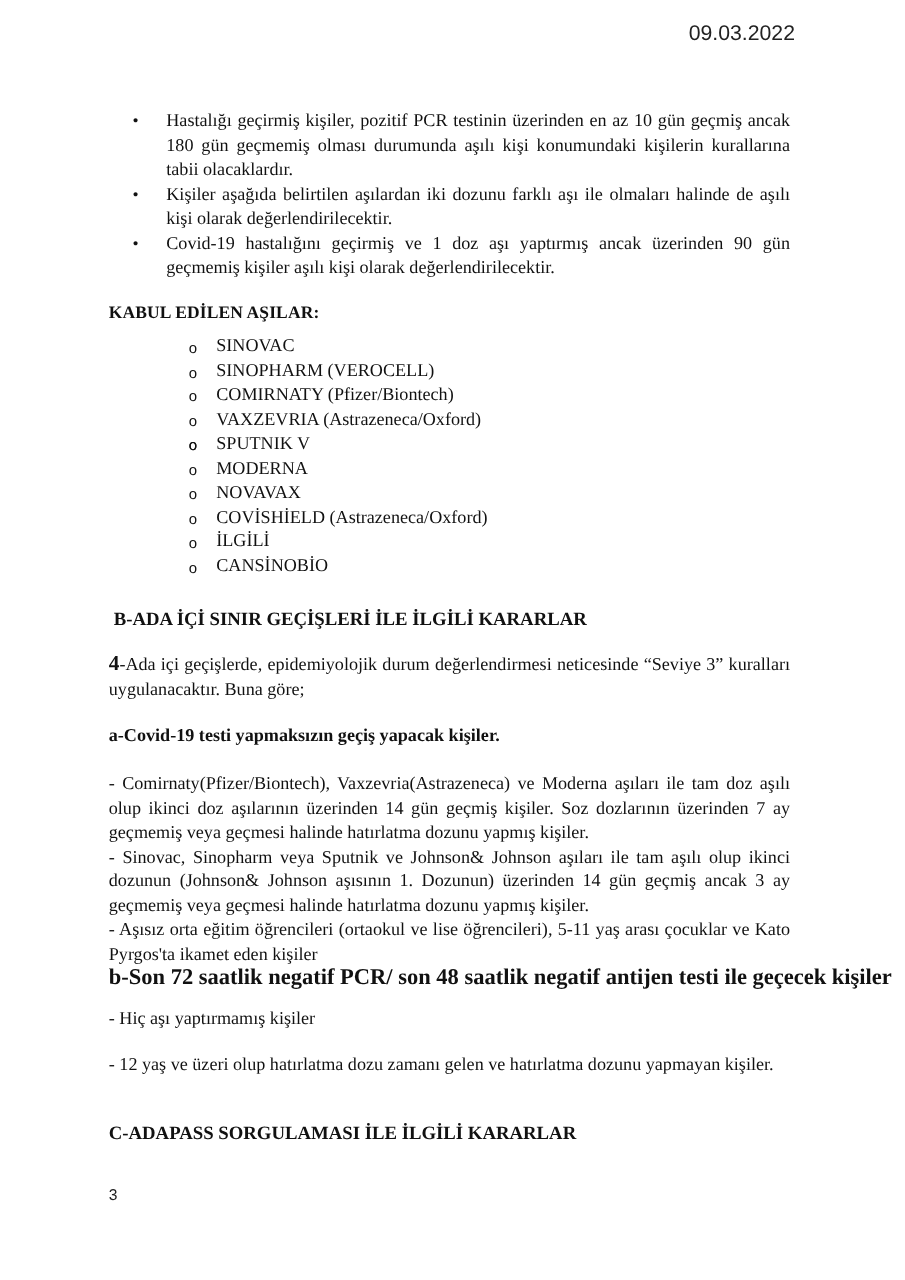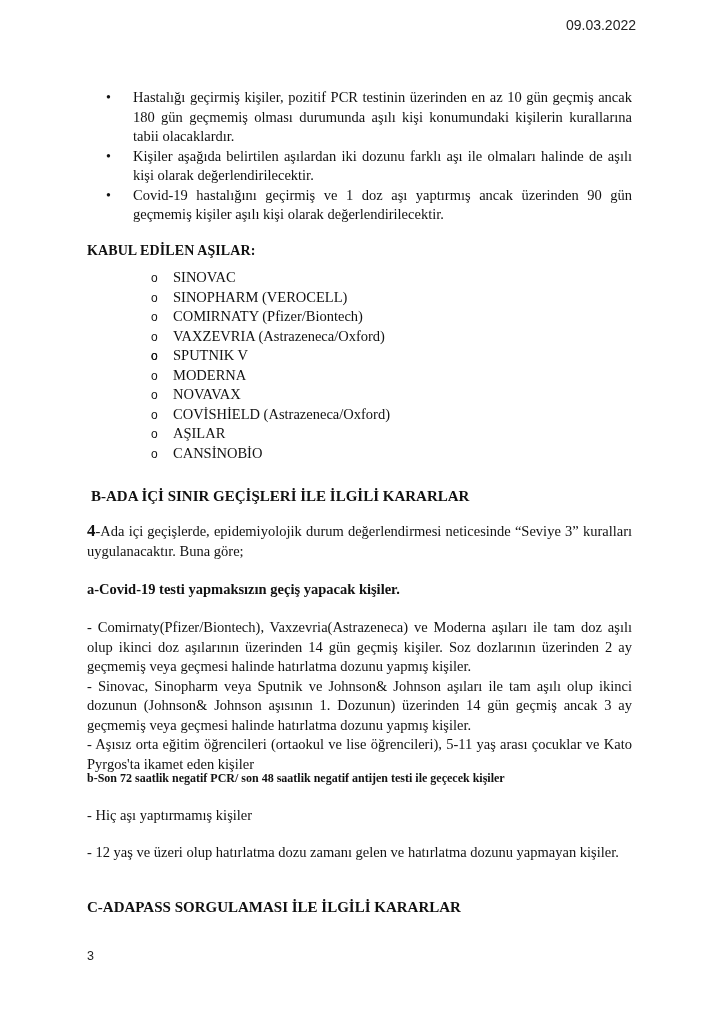--- a/index.html
+++ b/index.html
@@ -19,21 +19,21 @@
       position: absolute;
       left: 0; top: 0;
       width: 724px;
       height: 1024px;
     }
     .header-date {
       position: absolute;
       top: 17px;
       right: 88px;
       font-family: "Liberation Sans", sans-serif;
-      font-size: 14px;
+      font-size: 17px;
       color: #222;
     }
     .abs { position: absolute; }
 
     
     .bullets {
       position: absolute;
       left: 106px;
       top: 88px;
       width: 526px;
@@ -119,21 +119,21 @@
       font-weight: bold;
       white-space: nowrap;
       text-align: right;
     }
     .block-a { top: 618px; }
     .block-a p { margin: 0; }
 
     .sub-b {
       left: 87px;
       top: 771px;
-      font-size: 12px;
+      font-size: 18px;
       font-weight: bold;
       white-space: nowrap;
     }
     .line-b1 { top: 806px; }
     .line-b2 { top: 843px; }
 
     .h-c {
       left: 87px;
       top: 899px;
       font-size: 15px;
@@ -176,32 +176,32 @@
   <ul class="vaccine-list">
     <li><span class="circle">o</span><span>SINOVAC</span></li>
     <li><span class="circle">o</span><span>SINOPHARM (VEROCELL)</span></li>
     <li><span class="circle">o</span><span>COMIRNATY (Pfizer/Biontech)</span></li>
     <li><span class="circle">o</span><span>VAXZEVRIA (Astrazeneca/Oxford)</span></li>
     <li><span class="circle">o</span></li>
     <li><span class="circle">o</span><span>SPUTNIK V</span></li>
     <li><span class="circle">o</span><span>MODERNA</span></li>
     <li><span class="circle">o</span><span>NOVAVAX</span></li>
     <li><span class="circle">o</span><span>COVİSHİELD (Astrazeneca/Oxford)</span></li>
-    <li><span class="circle">o</span><span>AŞILAR</span></li>
+    <li><span class="circle">o</span><span>İLGİLİ</span></li>
     <li><span class="circle">o</span><span>CANSİNOBİO</span></li>
   </ul>
 
   <div class="abs h-b">B-ADA İÇİ SINIR GEÇİŞLERİ İLE İLGİLİ KARARLAR</div>
 
   <p class="para p4"><span class="num">4</span><span>-Ada içi geçişlerde, epidemiyolojik durum değerlendirmesi neticesinde “Seviye 3” kuralları uygulanacaktır. Buna göre;</span></p>
 
   <div class="abs sub-a">a-Covid-19 testi yapmaksızın geçiş yapacak kişiler.</div>
 
   <div class="para block-a">
-    <p>-  Comirnaty(Pfizer/Biontech), Vaxzevria(Astrazeneca) ve Moderna aşıları ile tam doz aşılı olup ikinci doz aşılarının üzerinden 14 gün geçmiş kişiler. Soz dozlarının üzerinden 2 ay geçmemiş veya geçmesi halinde hatırlatma dozunu yapmış kişiler.</p>
+    <p>-  Comirnaty(Pfizer/Biontech), Vaxzevria(Astrazeneca) ve Moderna aşıları ile tam doz aşılı olup ikinci doz aşılarının üzerinden 14 gün geçmiş kişiler. Soz dozlarının üzerinden 7 ay geçmemiş veya geçmesi halinde hatırlatma dozunu yapmış kişiler.</p>
     <p>- Sinovac, Sinopharm veya Sputnik ve Johnson&amp; Johnson aşıları ile tam aşılı olup ikinci dozunun (Johnson&amp; Johnson aşısının 1. Dozunun) üzerinden 14 gün geçmiş ancak 3 ay geçmemiş veya geçmesi halinde hatırlatma dozunu yapmış kişiler.</p>
     <p>- Aşısız orta eğitim öğrencileri (ortaokul ve lise öğrencileri), 5-11 yaş arası çocuklar ve  Kato Pyrgos'ta ikamet eden kişiler</p>
   </div>
 
   <div class="abs sub-b">b-Son 72 saatlik negatif PCR/ son 48 saatlik negatif antijen testi ile geçecek kişiler</div>
 
   <p class="para line-b1">- Hiç aşı yaptırmamış kişiler</p>
   <p class="para line-b2">- 12 yaş ve üzeri olup hatırlatma dozu zamanı gelen ve hatırlatma dozunu yapmayan kişiler.</p>
 
   <div class="abs h-c">C-ADAPASS SORGULAMASI İLE İLGİLİ KARARLAR</div>

